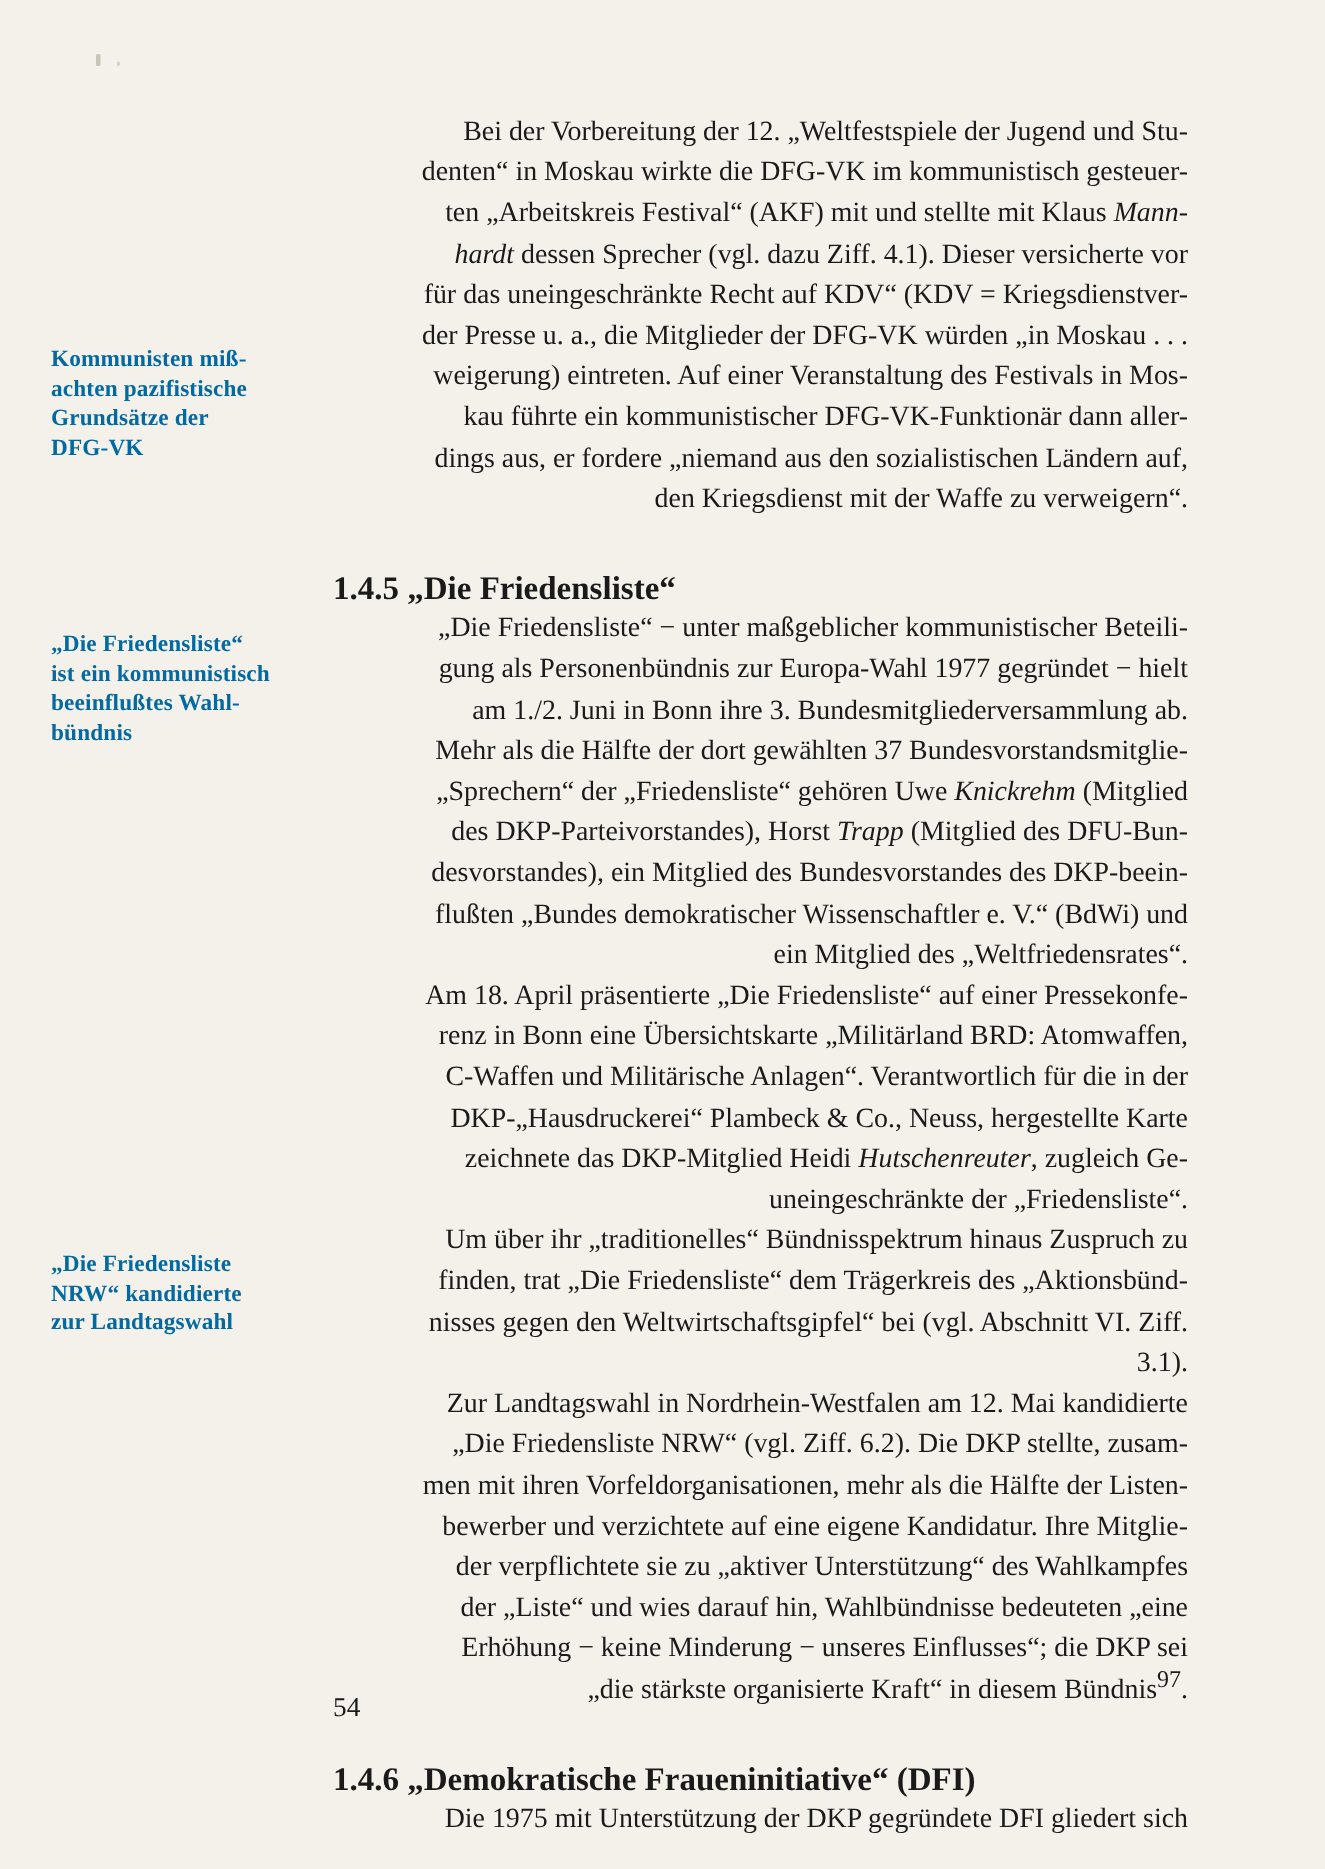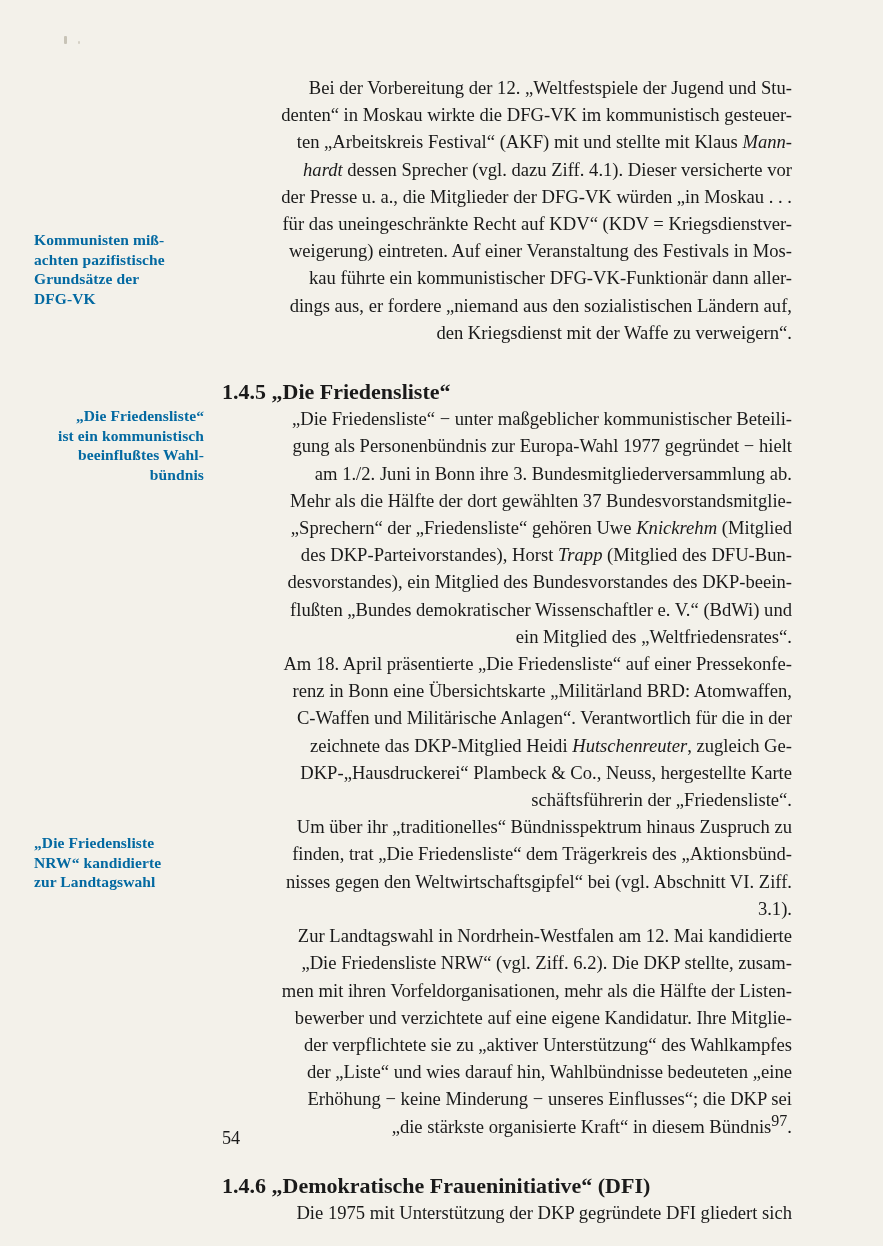--- a/index.html
+++ b/index.html
@@ -102,40 +102,40 @@
 
   <div class="scan-speck"></div>
   <div class="scan-speck2"></div>
 
   <div class="margin-note" style="top:230px;">
       <span class="mn-line">Kommunisten miß-</span>
       <span class="mn-line">achten pazifistische</span>
       <span class="mn-line">Grundsätze der</span>
       <span class="mn-line">DFG-VK</span>
     </div>
-  <div class="margin-note" style="top:406px;text-align:right;">
+  <div class="margin-note" style="top:420px;">
       <span class="mn-line">„Die Friedensliste“</span>
       <span class="mn-line">ist ein kommunistisch</span>
       <span class="mn-line">beeinflußtes Wahl-</span>
       <span class="mn-line">bündnis</span>
     </div>
   <div class="margin-note" style="top:818px;margin-top:15px;">
       <span class="mn-line">„Die Friedensliste</span>
       <span class="mn-line">NRW“ kandidierte</span>
       <span class="mn-line">zur Landtagswahl</span>
     </div>
 
   <div class="col" id="main-col">
       <p class="body">
         <span class="ln">Bei der Vorbereitung der 12. „Weltfestspiele der Jugend und Stu-</span>
         <span class="ln">denten“ in Moskau wirkte die DFG-VK im kommunistisch gesteuer-</span>
         <span class="ln">ten „Arbeitskreis Festival“ (AKF) mit und stellte mit Klaus <em class="it">Mann-</em></span>
         <span class="ln"><em class="it">hardt</em> dessen Sprecher (vgl. dazu Ziff. 4.1). Dieser versicherte vor</span>
+        <span class="ln">für das uneingeschränkte Recht auf KDV“ (KDV = Kriegsdienstver-</span>
         <span class="ln">der Presse u. a., die Mitglieder der DFG-VK würden „in Moskau . . .</span>
-        <span class="ln">für das uneingeschränkte Recht auf KDV“ (KDV = Kriegsdienstver-</span>
         <span class="ln">weigerung) eintreten. Auf einer Veranstaltung des Festivals in Mos-</span>
         <span class="ln">kau führte ein kommunistischer DFG-VK-Funktionär dann aller-</span>
         <span class="ln">dings aus, er fordere „niemand aus den sozialistischen Ländern auf,</span>
         <span class="ln">den Kriegsdienst mit der Waffe zu verweigern“.</span>
       </p>
       <div class="gap-md"></div>
       <h2 class="heading">1.4.5  „Die Friedensliste“</h2>
       <p class="body">
         <span class="ln">„Die Friedensliste“ − unter maßgeblicher kommunistischer Beteili-</span>
         <span class="ln">gung als Personenbündnis zur Europa-Wahl 1977 gegründet − hielt</span>
@@ -144,23 +144,23 @@
         <span class="ln">„Sprechern“ der „Friedensliste“ gehören Uwe <em class="it">Knickrehm</em> (Mitglied</span>
         <span class="ln">des DKP-Parteivorstandes), Horst <em class="it">Trapp</em> (Mitglied des DFU-Bun-</span>
         <span class="ln">desvorstandes), ein Mitglied des Bundesvorstandes des DKP-beein-</span>
         <span class="ln">flußten „Bundes demokratischer Wissenschaftler e. V.“ (BdWi) und</span>
         <span class="ln">ein Mitglied des „Weltfriedensrates“.</span>
       </p>
       <p class="body">
         <span class="ln">Am 18. April präsentierte „Die Friedensliste“ auf einer Pressekonfe-</span>
         <span class="ln">renz in Bonn eine Übersichtskarte „Militärland BRD: Atomwaffen,</span>
         <span class="ln">C-Waffen und Militärische Anlagen“. Verantwortlich für die in der</span>
+        <span class="ln">DKP-„Hausdruckerei“ Plambeck &amp; Co., Neuss, hergestellte Karte</span>
         <span class="ln">zeichnete das DKP-Mitglied Heidi <em class="it">Hutschenreuter</em>, zugleich Ge-</span>
-        <span class="ln">DKP-„Hausdruckerei“ Plambeck &amp; Co., Neuss, hergestellte Karte</span>
-        <span class="ln">schäftsführerin der „Friedensliste“.</span>
+        <span class="ln">uneingeschränkte der „Friedensliste“.</span>
       </p>
       <p class="body">
         <span class="ln">Um über ihr „traditionelles“ Bündnisspektrum hinaus Zuspruch zu</span>
         <span class="ln">finden, trat „Die Friedensliste“ dem Trägerkreis des „Aktionsbünd-</span>
         <span class="ln">nisses gegen den Weltwirtschaftsgipfel“ bei (vgl. Abschnitt VI. Ziff.</span>
         <span class="ln">3.1).</span>
       </p>
       <p class="body">
         <span class="ln">Zur Landtagswahl in Nordrhein-Westfalen am 12. Mai kandidierte</span>
         <span class="ln">„Die Friedensliste NRW“ (vgl. Ziff. 6.2). Die DKP stellte, zusam-</span>

